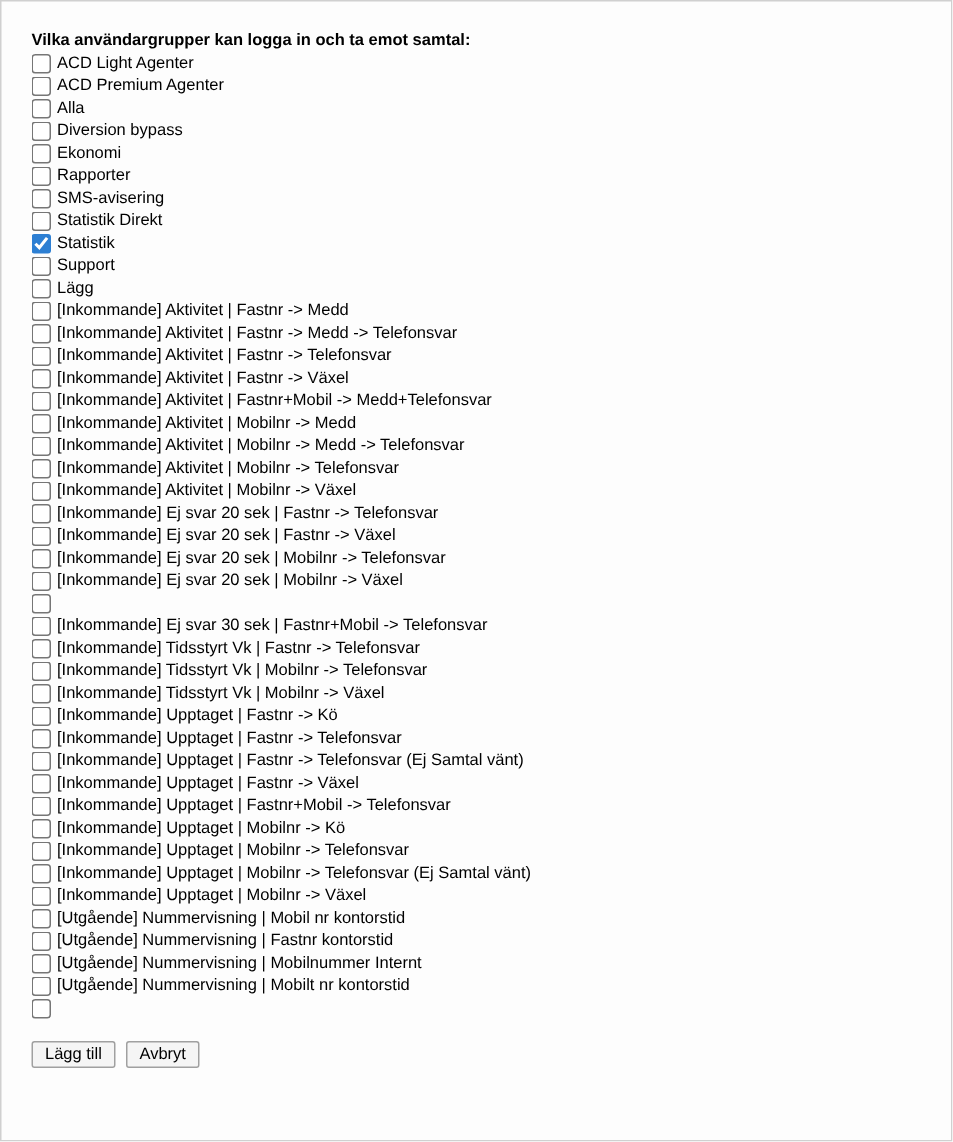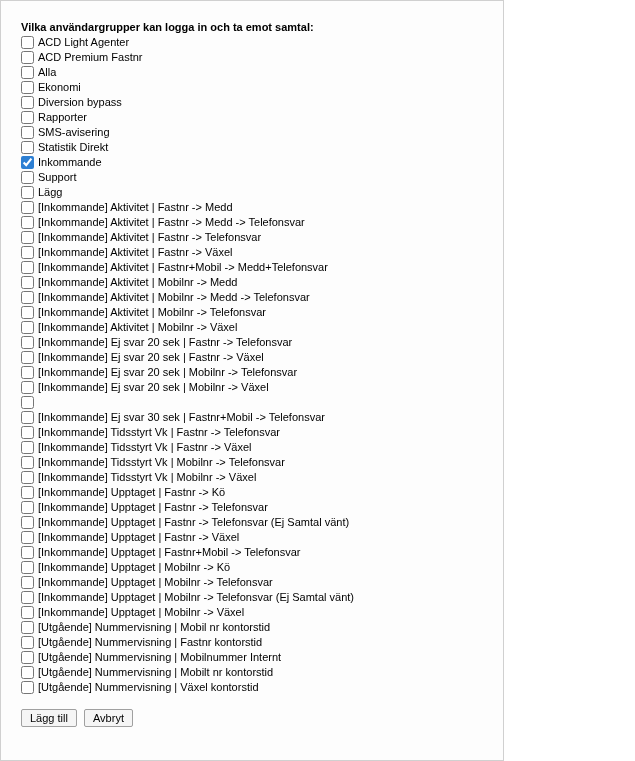--- a/index.html
+++ b/index.html
@@ -3,21 +3,21 @@
   <meta charset="utf-8">
   <style>
     * { box-sizing: border-box; margin: 0; padding: 0; }
     body {
       font-family: Verdana, Geneva, sans-serif;
       font-size: 11px;
       background: #ffffff;
       color: #000000;
     }
     .panel {
-      width: 504px;
+      width: 635px;
       height: 761px;
       border: 1px solid #d0d0d0;
       background: #fdfdfd;
       padding: 20px 0 0 20px;
       position: relative;
     }
     .heading {
       font-weight: bold;
       margin-bottom: 2px;
       padding-left: 0;
@@ -60,49 +60,49 @@
 
 <div class="panel">
   <div class="heading">Vilka användargrupper kan logga in och ta emot samtal:</div>
   <div class="checkbox-list">
       <div class="checkbox-row">
         <input type="checkbox" style="">
         <label>ACD Light Agenter</label>
       </div>
       <div class="checkbox-row">
         <input type="checkbox" style="">
-        <label>ACD Premium Fastnr</label>
+        <label>ACD Premium Agenter</label>
       </div>
       <div class="checkbox-row">
         <input type="checkbox" style="">
         <label>Alla</label>
       </div>
       <div class="checkbox-row">
         <input type="checkbox" style="">
+        <label>Diversion bypass</label>
+      </div>
+      <div class="checkbox-row">
+        <input type="checkbox" style="">
         <label>Ekonomi</label>
       </div>
       <div class="checkbox-row">
         <input type="checkbox" style="">
-        <label>Diversion bypass</label>
-      </div>
-      <div class="checkbox-row">
-        <input type="checkbox" style="">
         <label>Rapporter</label>
       </div>
       <div class="checkbox-row">
         <input type="checkbox" style="">
         <label>SMS-avisering</label>
       </div>
       <div class="checkbox-row">
         <input type="checkbox" style="">
         <label>Statistik Direkt</label>
       </div>
       <div class="checkbox-row">
         <input type="checkbox" checked="" style="">
-        <label>Inkommande</label>
+        <label>Statistik</label>
       </div>
       <div class="checkbox-row">
         <input type="checkbox" style="">
         <label>Support</label>
       </div>
       <div class="checkbox-row">
         <input type="checkbox" style="">
         <label>Lägg</label>
       </div>
       <div class="checkbox-row">
@@ -163,24 +163,20 @@
       <div class="checkbox-row">
         <input type="checkbox" style="">
         <label>[Inkommande] Ej svar 30 sek | Fastnr+Mobil -&gt; Telefonsvar</label>
       </div>
       <div class="checkbox-row">
         <input type="checkbox" style="">
         <label>[Inkommande] Tidsstyrt Vk | Fastnr -&gt; Telefonsvar</label>
       </div>
       <div class="checkbox-row">
         <input type="checkbox" style="">
-        <label>[Inkommande] Tidsstyrt Vk | Fastnr -&gt; Växel</label>
-      </div>
-      <div class="checkbox-row">
-        <input type="checkbox" style="">
         <label>[Inkommande] Tidsstyrt Vk | Mobilnr -&gt; Telefonsvar</label>
       </div>
       <div class="checkbox-row">
         <input type="checkbox" style="">
         <label>[Inkommande] Tidsstyrt Vk | Mobilnr -&gt; Växel</label>
       </div>
       <div class="checkbox-row">
         <input type="checkbox" style="">
         <label>[Inkommande] Upptaget | Fastnr -&gt; Kö</label>
       </div>
@@ -227,20 +223,19 @@
       <div class="checkbox-row">
         <input type="checkbox" style="">
         <label>[Utgående] Nummervisning | Mobilnummer Internt</label>
       </div>
       <div class="checkbox-row">
         <input type="checkbox" style="">
         <label>[Utgående] Nummervisning | Mobilt nr kontorstid</label>
       </div>
       <div class="checkbox-row">
         <input type="checkbox" style="">
-        <label>[Utgående] Nummervisning | Växel kontorstid</label>
       </div>
     </div>
   <div class="button-row">
     <button class="btn">Lägg till</button>
     <button class="btn">Avbryt</button>
   </div>
 </div>
 
 </body></html>

